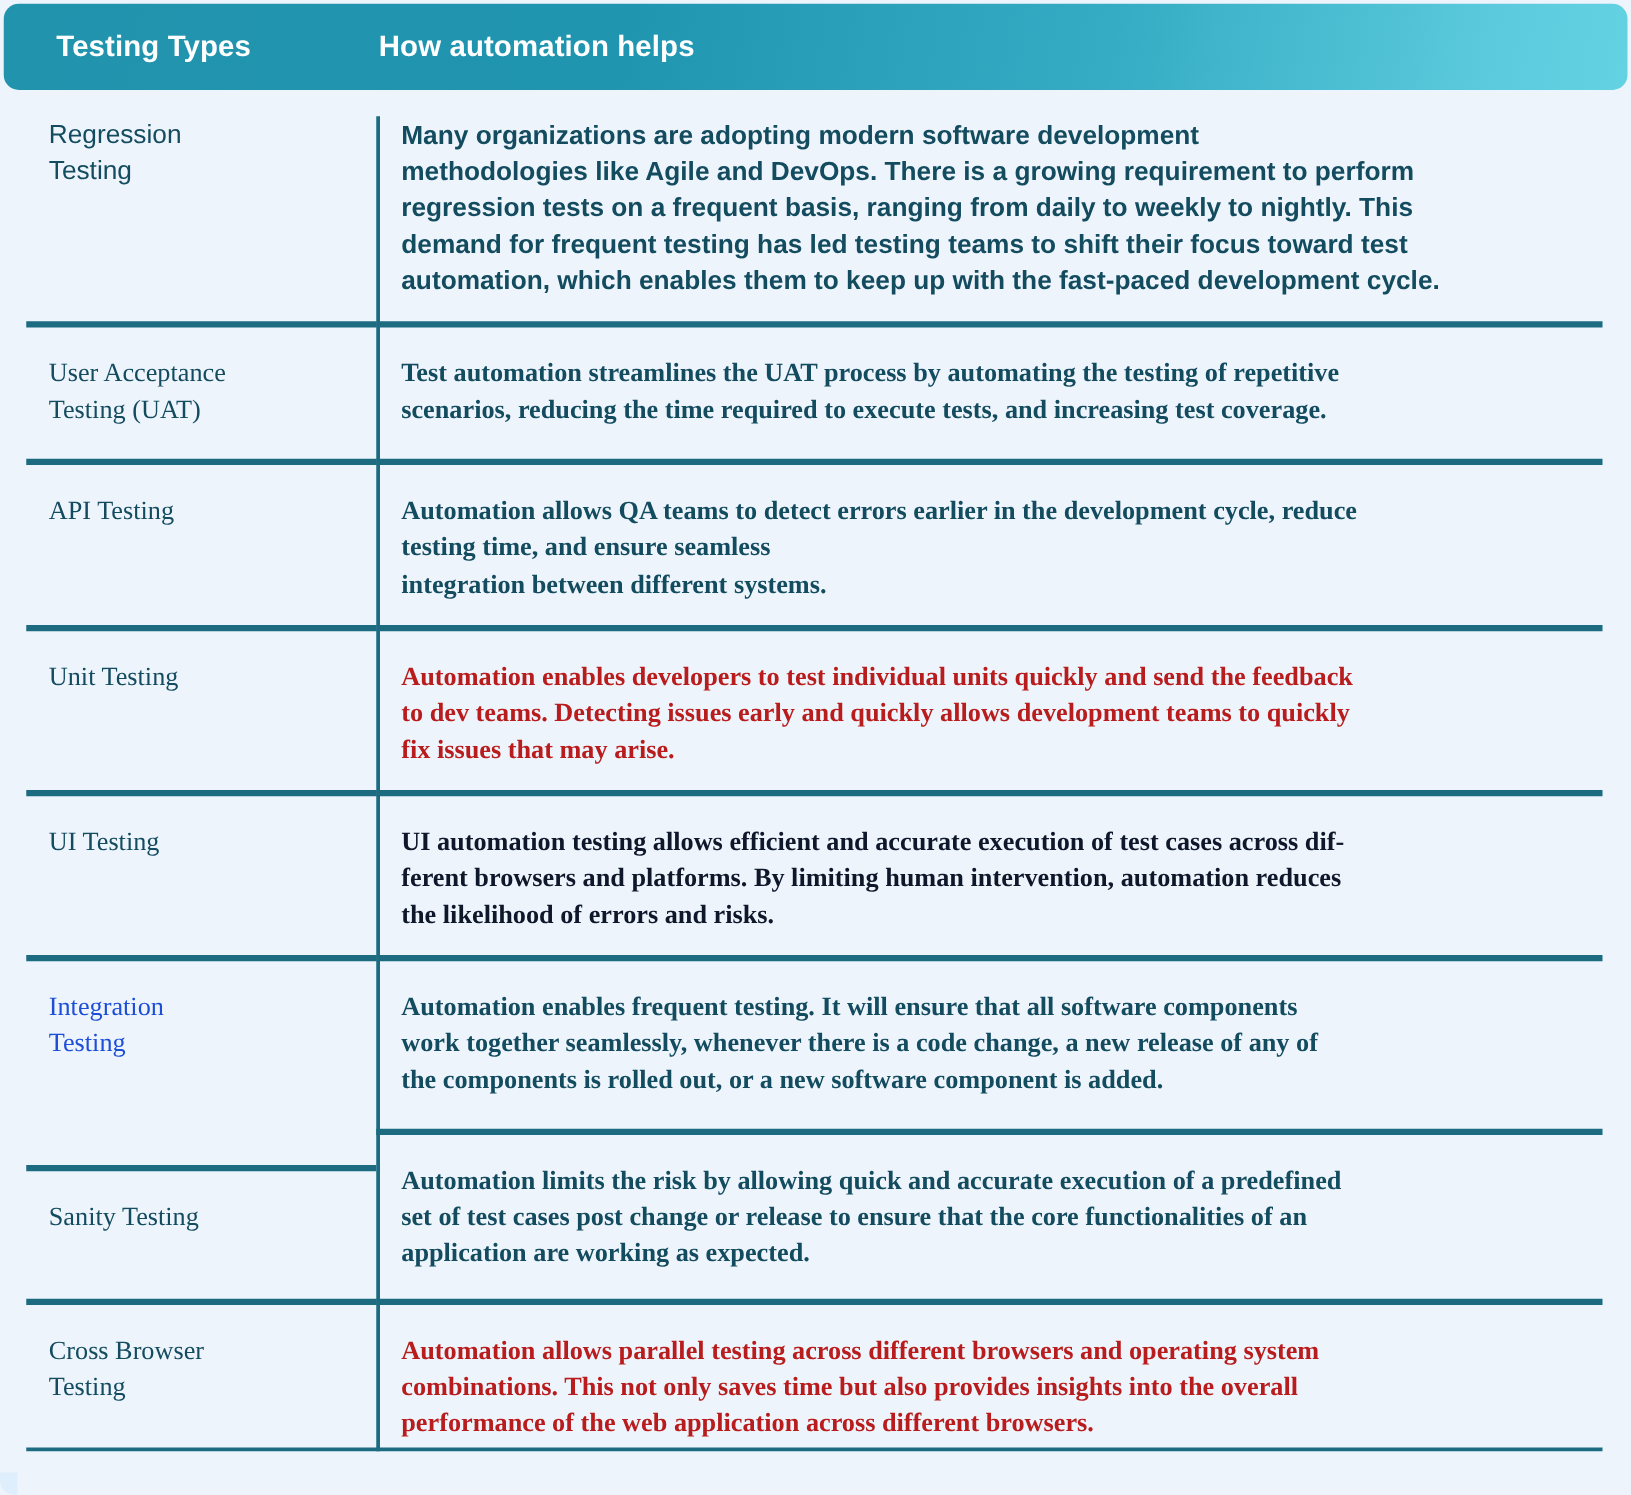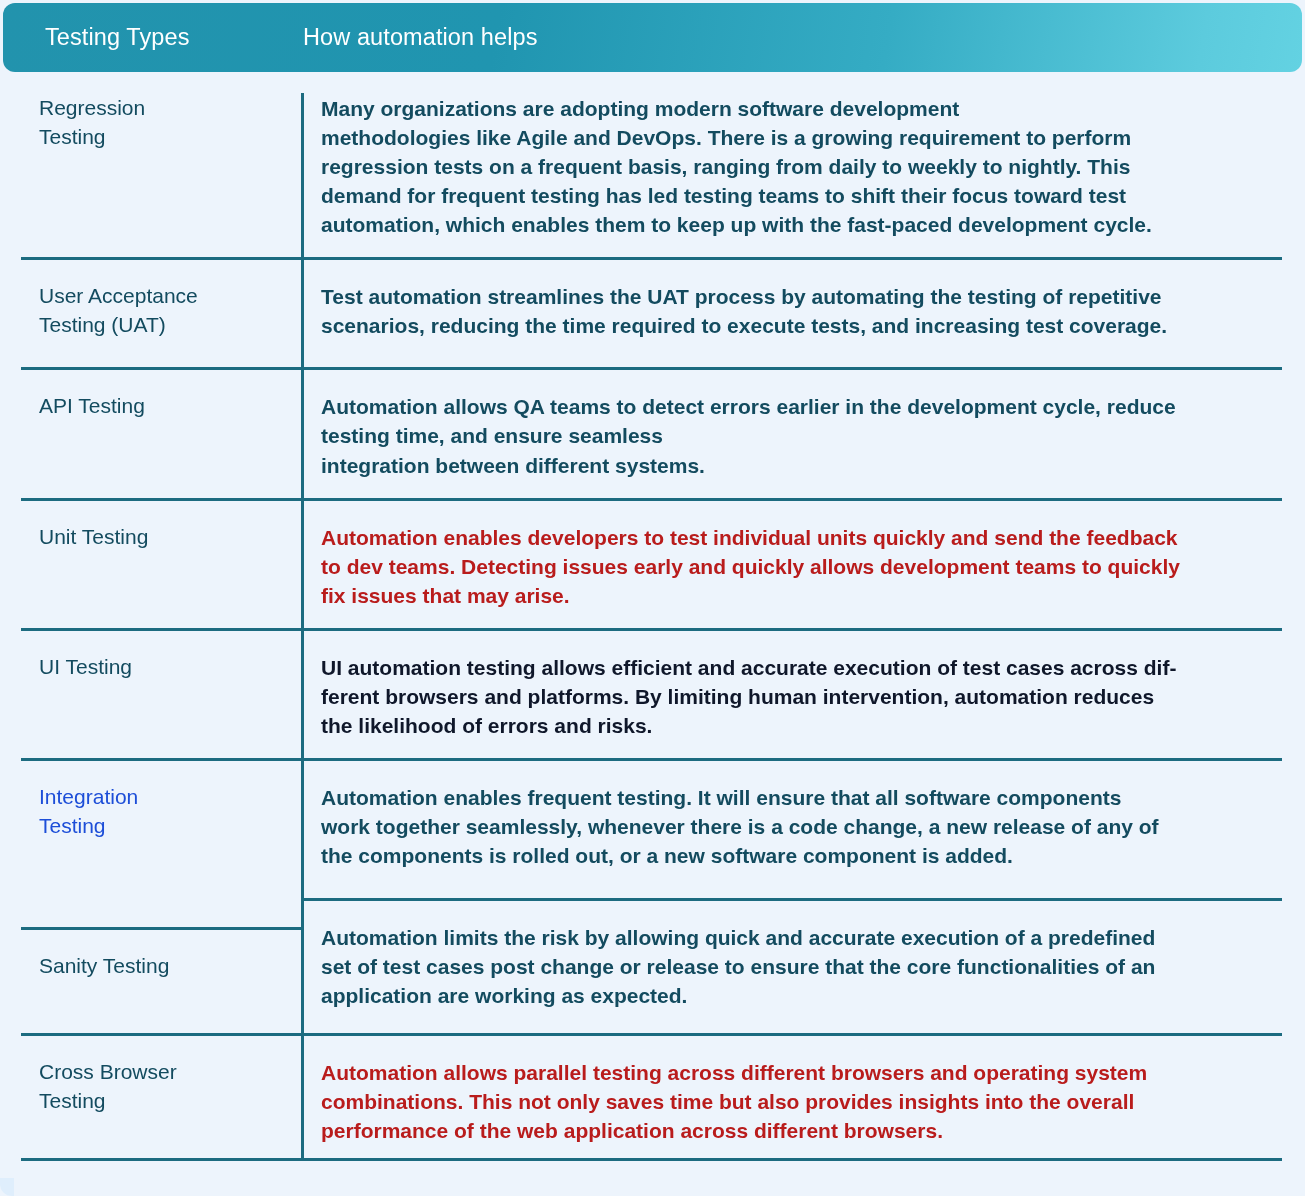--- a/index.html
+++ b/index.html
@@ -32,21 +32,21 @@
     border-radius: 12px;
     background: linear-gradient(100deg, #2293ad 0%, #2095b0 38%, #35acc4 68%, #5ccbdd 92%, #63d2e2 100%);
     display: flex;
     align-items: center;
     box-sizing: border-box;
     overflow: hidden;
   }
   .th {
     color: #ffffff;
     font-size: 23.5px;
-    font-weight: normal;
+    font-weight: bold;
     letter-spacing: 0.1px;
     white-space: nowrap;
   }
   .th-types { margin-left: 42px; width: 258px; }
   .th-helps { margin-left: 0px; }
 
   
   .rows {
     position: absolute;
     left: 0;
@@ -56,21 +56,22 @@
   }
 
   .row {
     position: relative;
     display: flex;
     box-sizing: border-box;
     width: 1305px;
   }
   .row + .row .cell-type,
   .row + .row .cell-desc {
-    border-top: 3px solid #000000;
+    border-top: 5px solid #000000;
+    font-family: Liberation Serif, serif;
   }
   
   .row .cell-type { margin-left: 0; }
 
   .cell-type {
     width: 301px;
     box-sizing: border-box;
     padding: 22px 20px 18px 39px;
     color: #134b5f;
     font-size: 21px;

